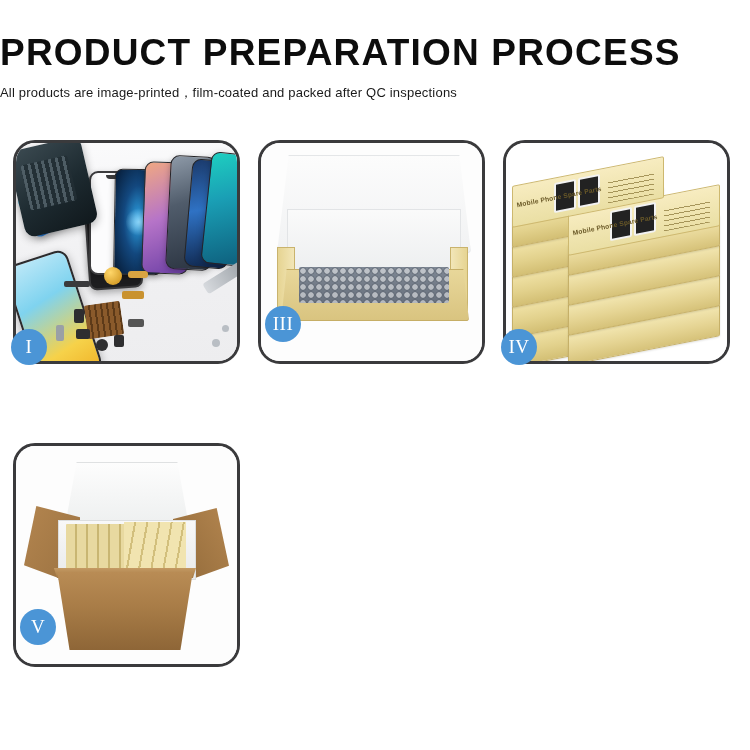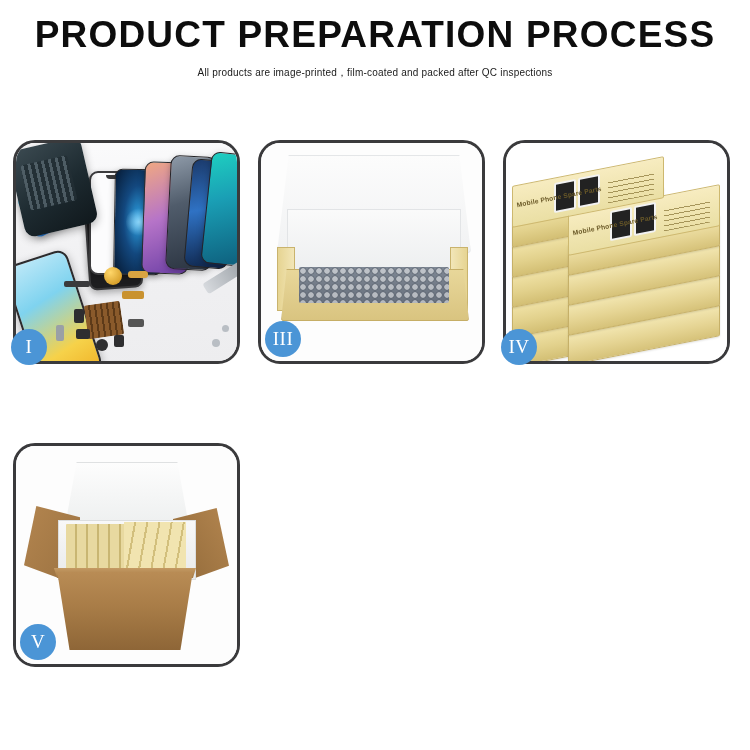--- a/index.html
+++ b/index.html
@@ -4,28 +4,28 @@
 <style>
   html,body{margin:0;padding:0;}
   body{
     width:750px;height:750px;background:#ffffff;
     font-family:"Liberation Sans", sans-serif;
     overflow:hidden;position:relative;
   }
   .page{width:750px;height:750px;position:relative;}
 
   
-  .header{padding-top:16px;text-align:center;}
+  .header{padding-top:34px;text-align:left;}
   .title{
     font-size:37px;font-weight:700;color:#0d0d0d;
     letter-spacing:1.2px;line-height:1;white-space:nowrap;
     font-family:"Liberation Sans", sans-serif;
   }
   .subtitle{
-    margin-top:13px;font-size:10px;color:#1a1a1a;font-weight:400;
+    margin-top:13px;font-size:13px;color:#1a1a1a;font-weight:400;
     letter-spacing:.2px;white-space:nowrap;
   }
 
   
   .grid{
     position:absolute;left:13px;top:140px;
     width:724px;
     display:grid;
     grid-template-columns:227px 227px 227px;
     grid-template-rows:224px 224px;
@@ -44,21 +44,21 @@
     background:#f3f3f4;
   }
   .badge{
     position:absolute;left:-5px;bottom:-4px;
     width:36px;height:36px;border-radius:50%;
     background:#4b95d6;
     display:flex;align-items:center;justify-content:center;
     color:#ffffff;font-family:"Liberation Serif", serif;
     font-size:19px;letter-spacing:.5px;z-index:5;
   }
-  .panel.inset-badge .badge{left:4px;bottom:4px;}
+  .panel.inset-badge .badge{left:4px;bottom:19px;}
 
   
   .p1{background:linear-gradient(175deg,#fbfbfc 0%,#f0f0f2 55%,#ededef 100%);}
   .ph{position:absolute;border-radius:9px;}
   .ph-blue{
     left:6px;top:36px;width:74px;height:46px;
     background:linear-gradient(150deg,#39c6f2 0%,#2b7fd4 48%,#1e4fa8 100%);
     transform:rotate(-27deg);border-radius:8px;
     box-shadow:0 3px 6px rgba(0,0,0,.25);
   }

